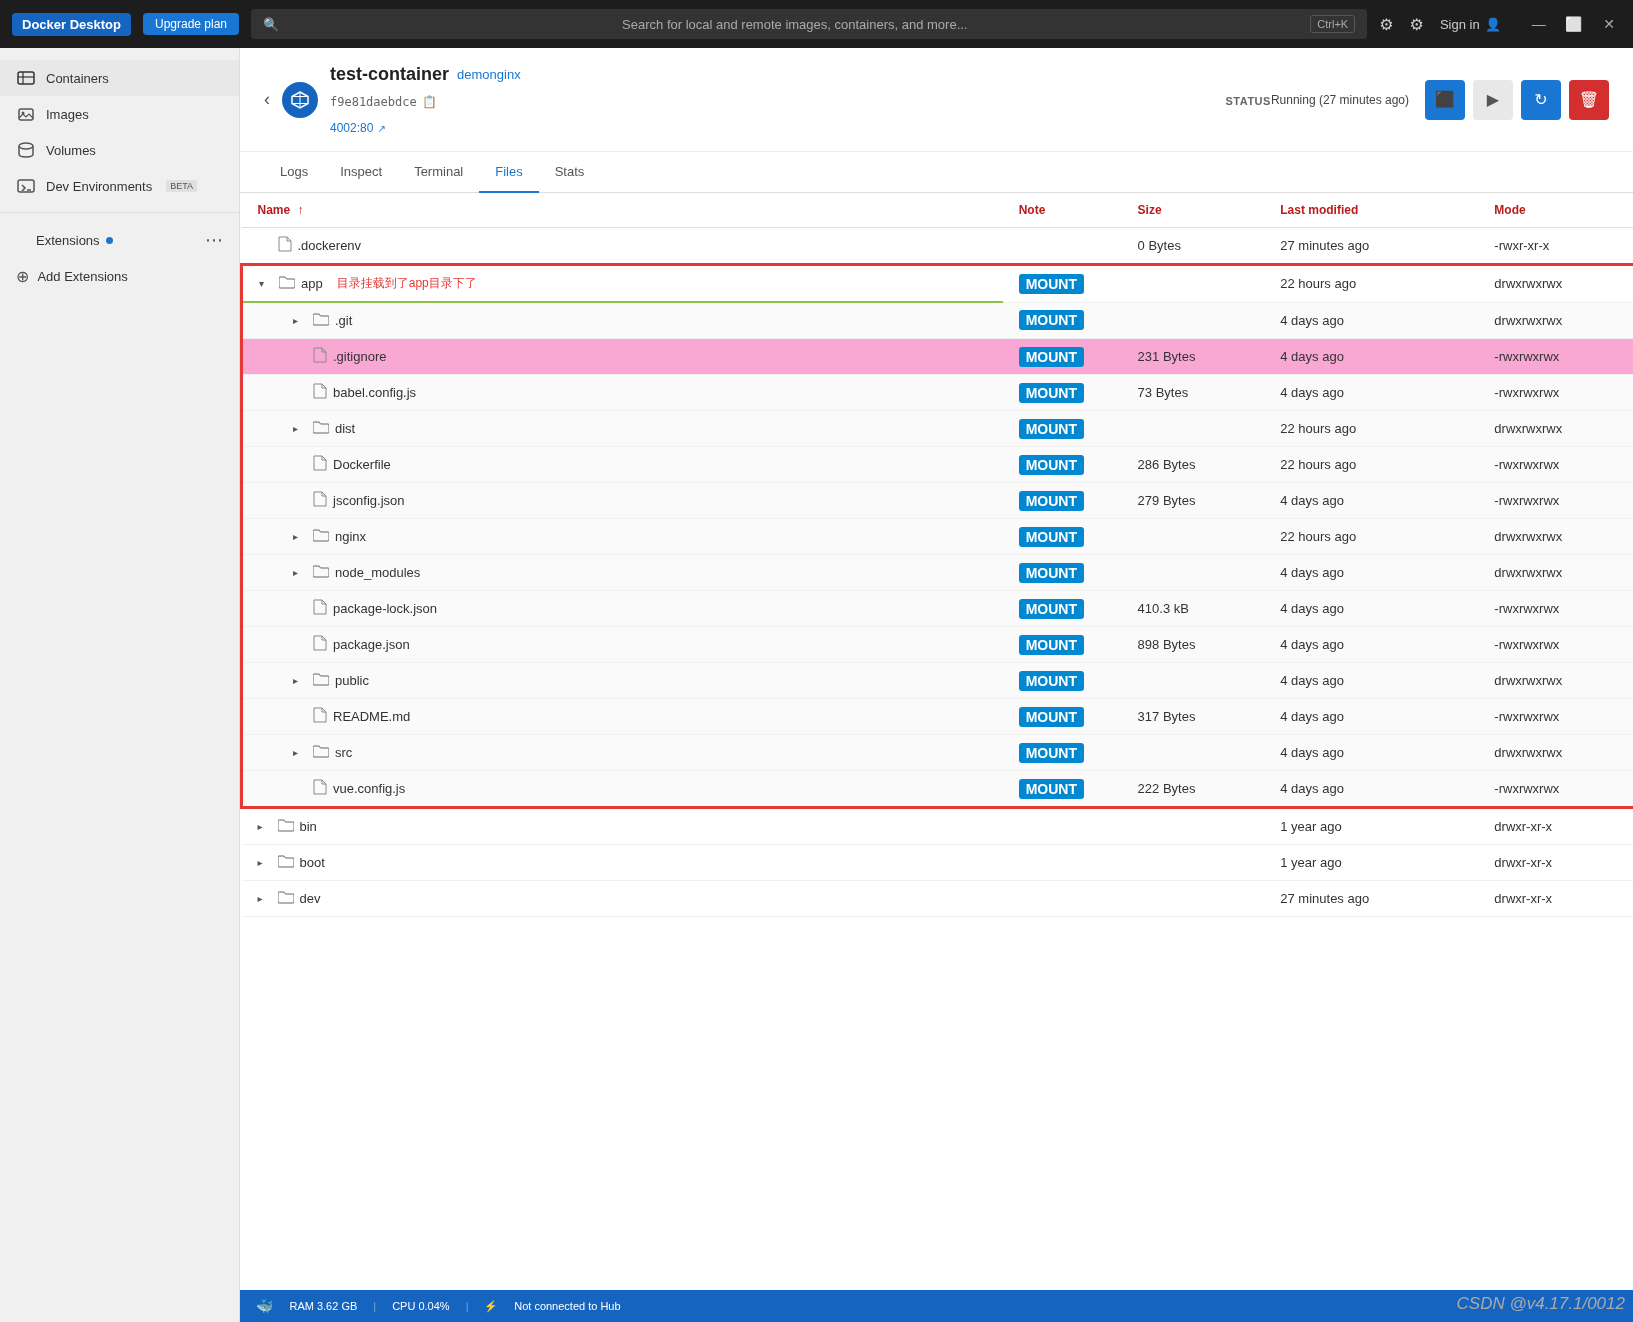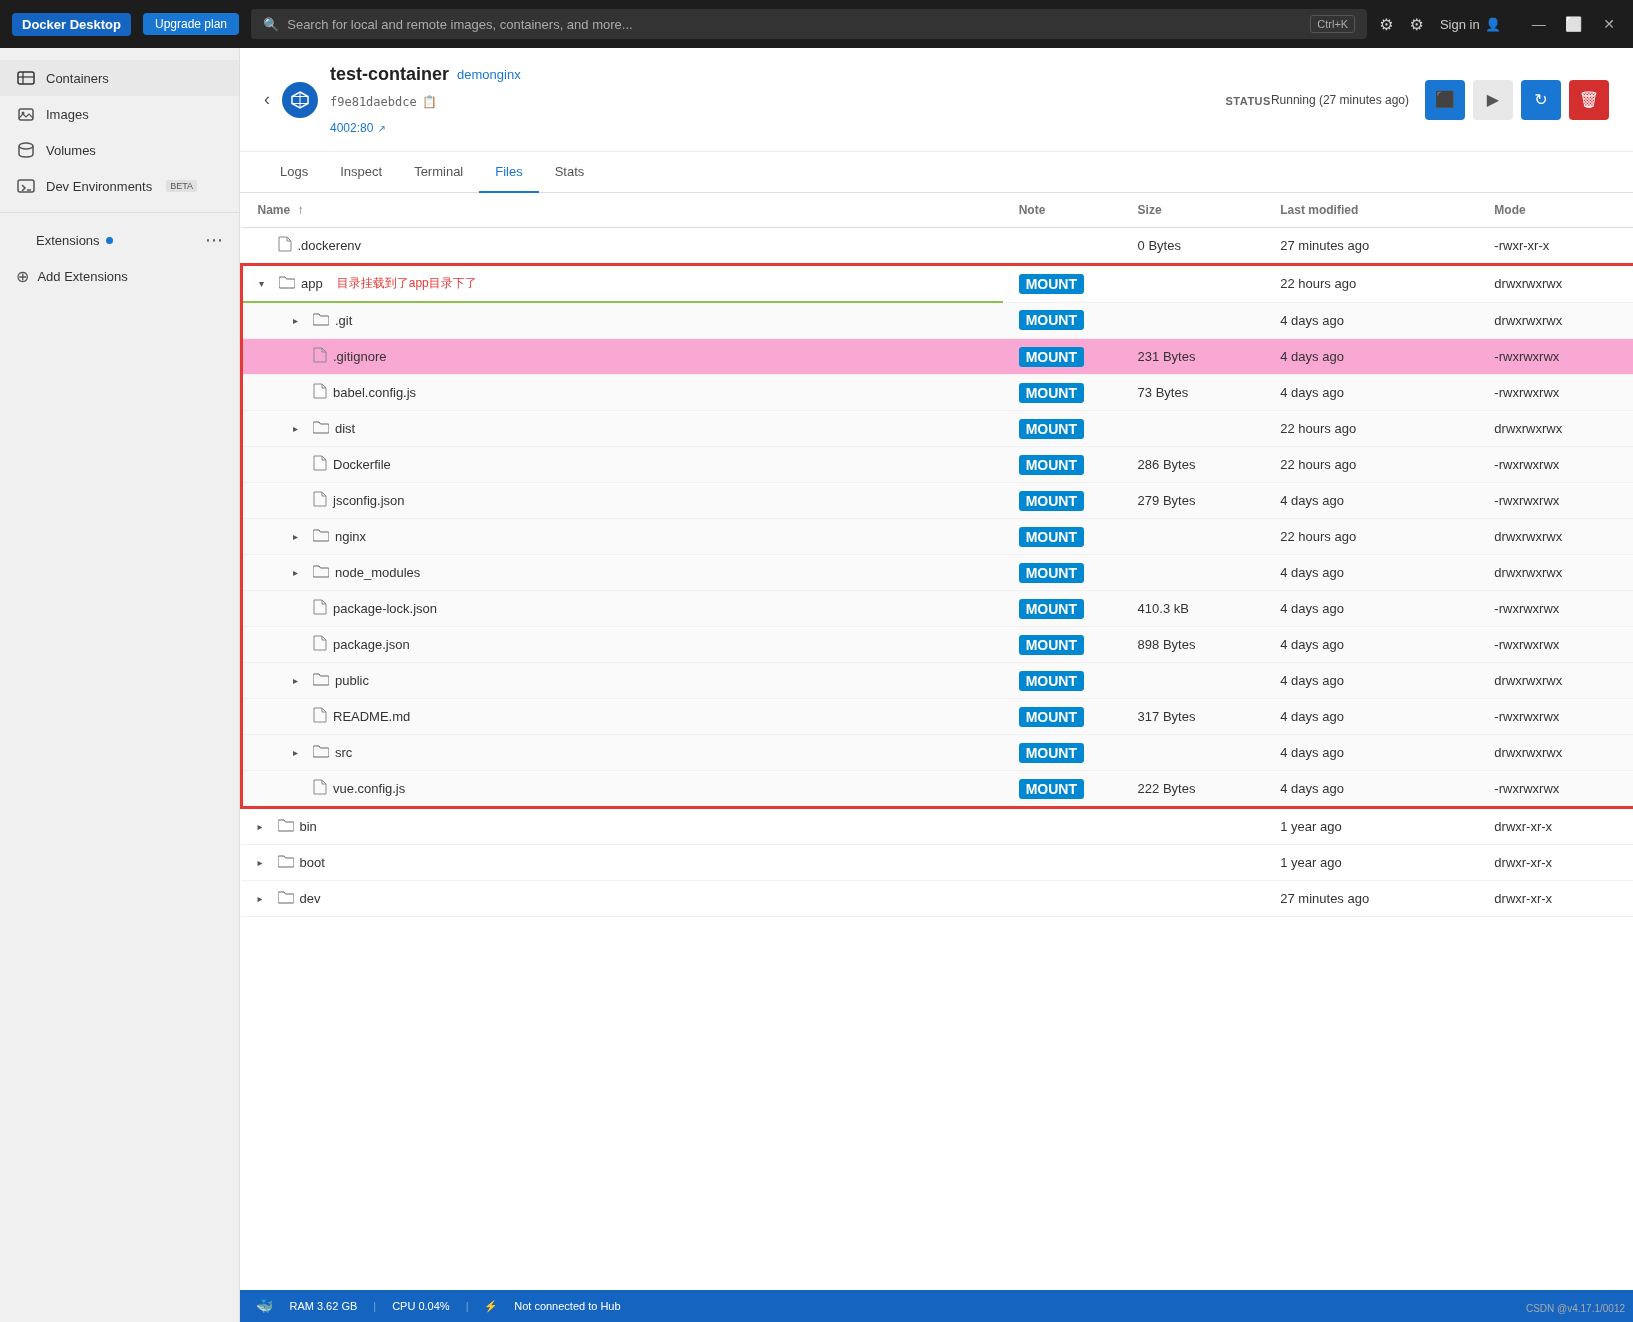--- a/index.html
+++ b/index.html
@@ -61,55 +61,55 @@
     .action-btn.delete { background: #d32f2f; color: white; }
 
     
     .tabs { display: flex; border-bottom: 1px solid #ddd; padding: 0 24px; }
     .tab { padding: 12px 16px; cursor: pointer; color: #555; font-size: 13px; border-bottom: 2px solid transparent; margin-bottom: -1px; }
     .tab.active { color: #1976d2; border-bottom-color: #1976d2; font-weight: 500; }
 
     
     .file-table-container { flex: 1; overflow-y: auto; }
     .file-table { width: 100%; border-collapse: collapse; }
-    .file-table th { text-align: left; padding: 10px 16px; font-size: 12px; color: #737373; font-weight: 600; border-bottom: 1px solid #ddd; background: white; position: sticky; top: 0; white-space: nowrap; }
+    .file-table th { text-align: left; padding: 10px 16px; font-size: 12px; color: #b91c1c; font-weight: 600; border-bottom: 1px solid #ddd; background: white; position: sticky; top: 0; white-space: nowrap; }
     .file-table th.sortable { cursor: pointer; }
     .file-table th .sort-arrow { margin-left: 4px; }
     .file-table td { padding: 8px 16px; font-size: 13px; color: #333; border-bottom: 1px solid #f0f0f0; white-space: nowrap; }
 
     .file-name-cell { display: flex; align-items: center; gap: 6px; }
     .chevron { color: #555; cursor: pointer; font-size: 10px; width: 14px; }
     .annotation { color: #e53935; font-size: 12px; font-weight: 500; margin-left: 8px; }
 
     .mount-badge { background: #0288d1; color: white; font-size: 14px; padding: 2px 7px; border-radius: 3px; font-weight: 600; }
 
     
     .statusbar { height: 32px; background: #1565c0; display: flex; align-items: center; padding: 0 16px; gap: 16px; color: white; font-size: 11px; }
     .statusbar-icon { font-size: 14px; }
     .statusbar-sep { color: rgba(255,255,255,0.4); }
 
     
-    .watermark { position: fixed; bottom: 8px; right: 8px; font-size: 10px; color: #aaa; }
+    .watermark { position: fixed; bottom: 8px; right: 8px; font-size: 17px; color: #aaa; font-style: italic; }
 
     
     .col-name { width: 640px; }
     .col-note { width: 100px; }
     .col-size { width: 120px; }
     .col-modified { width: 180px; }
     .col-mode { width: 130px; }
   </style>
 </head>
 <body>
 
 <div class="titlebar">
   <div class="titlebar-logo">Docker Desktop</div>
   <div class="titlebar-upgrade">Upgrade plan</div>
   <div class="titlebar-search">
     <span>🔍</span>
-    <span style="flex:1; color:#aaa;">Search for local and remote images, containers, and more...</span>
+    <span style="flex:1; color:#aaa;text-align:center;">Search for local and remote images, containers, and more...</span>
     <span class="titlebar-shortcut">Ctrl+K</span>
   </div>
   <div class="titlebar-icons">
     <span class="titlebar-icon">⚙</span>
     <span class="titlebar-icon">⚙</span>
     <div class="titlebar-signin">
       <span>Sign in</span>
       <span>👤</span>
     </div>
   </div>

